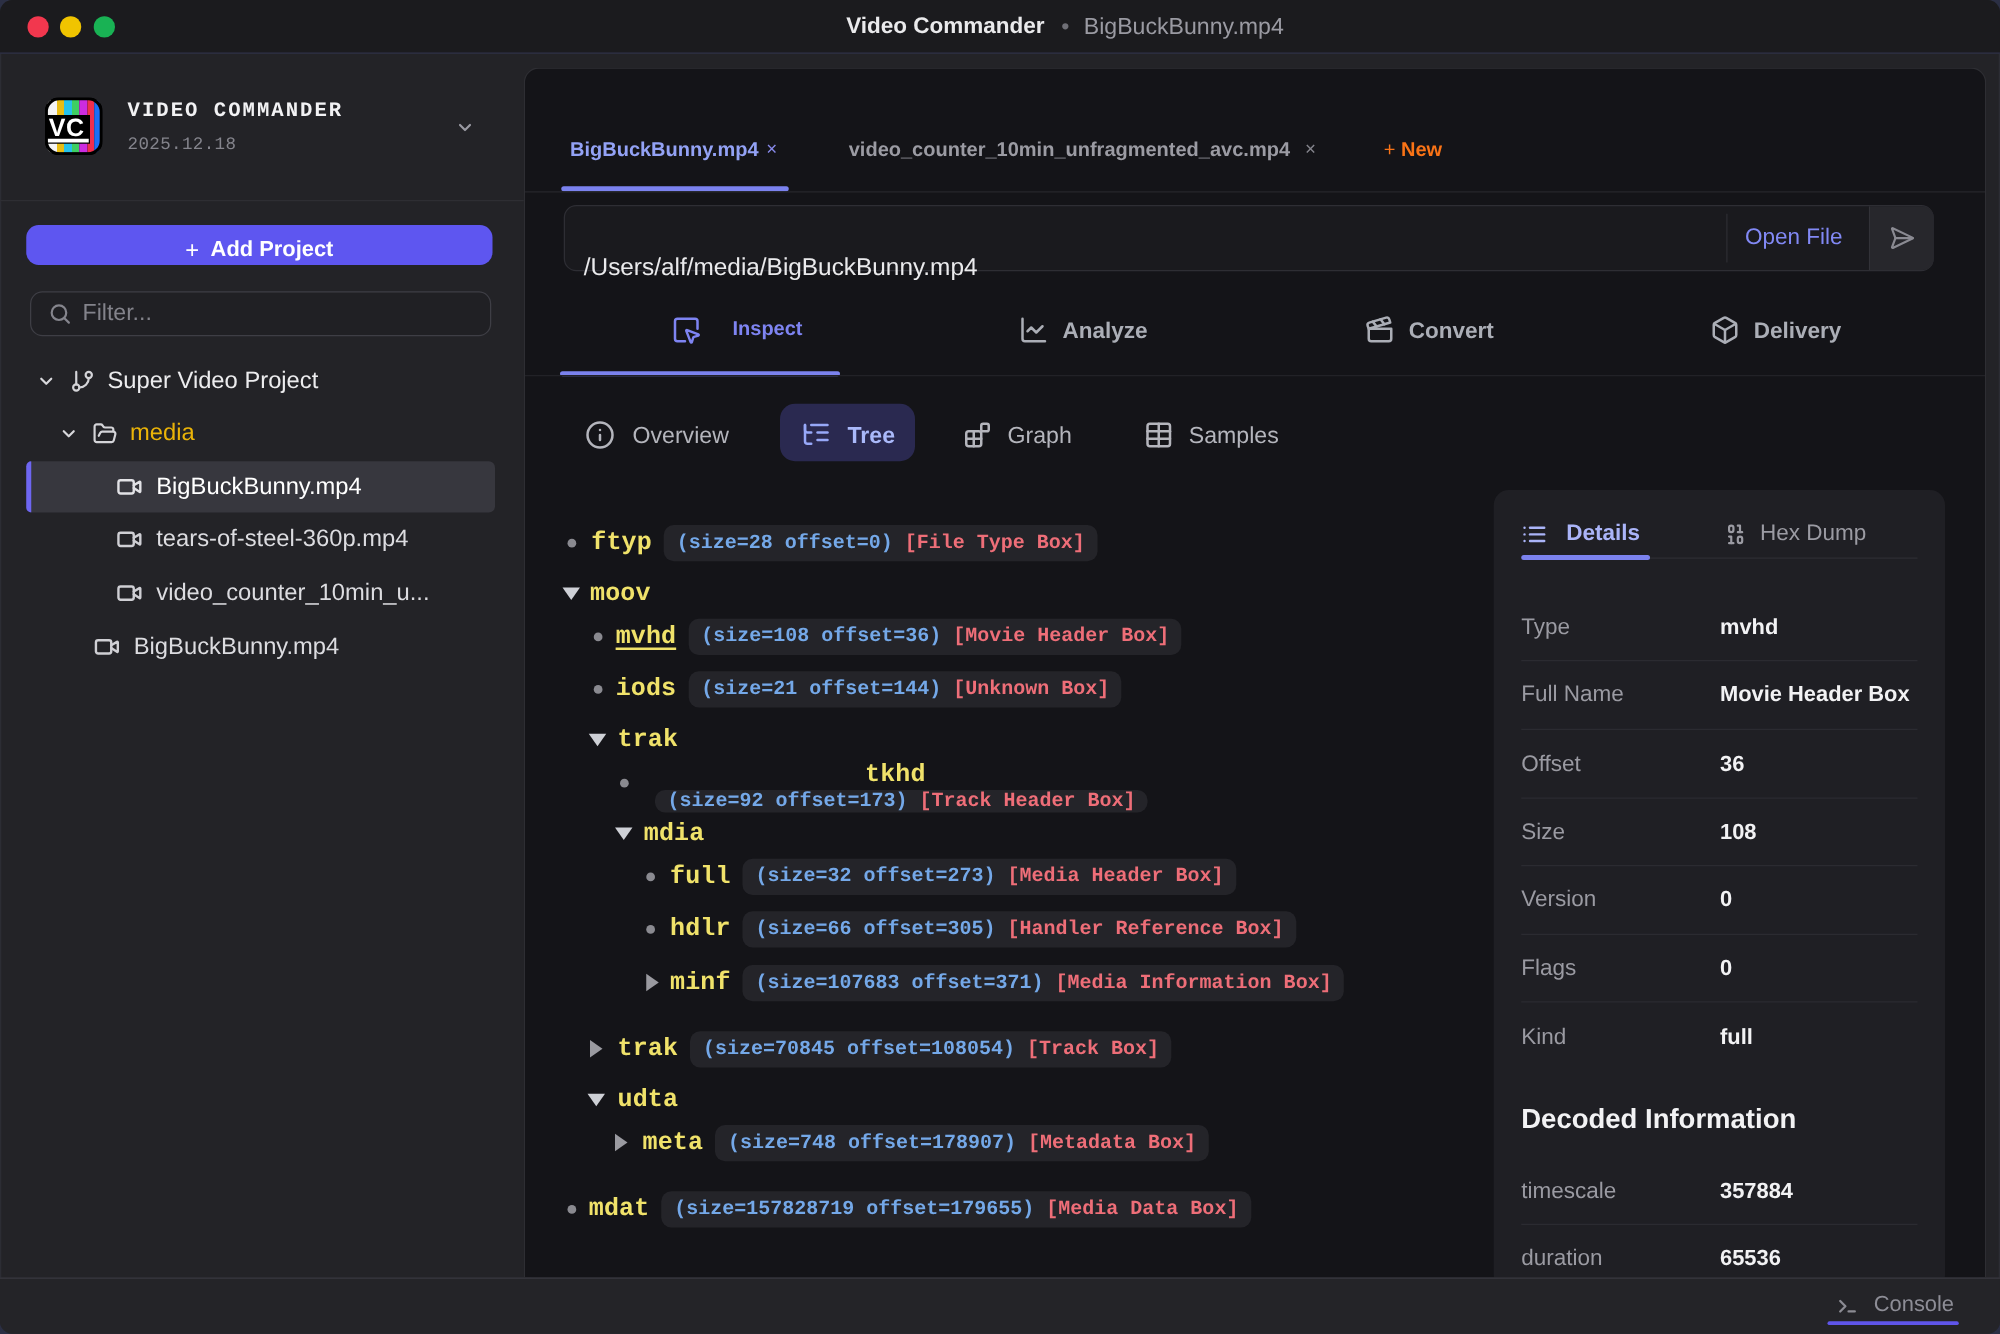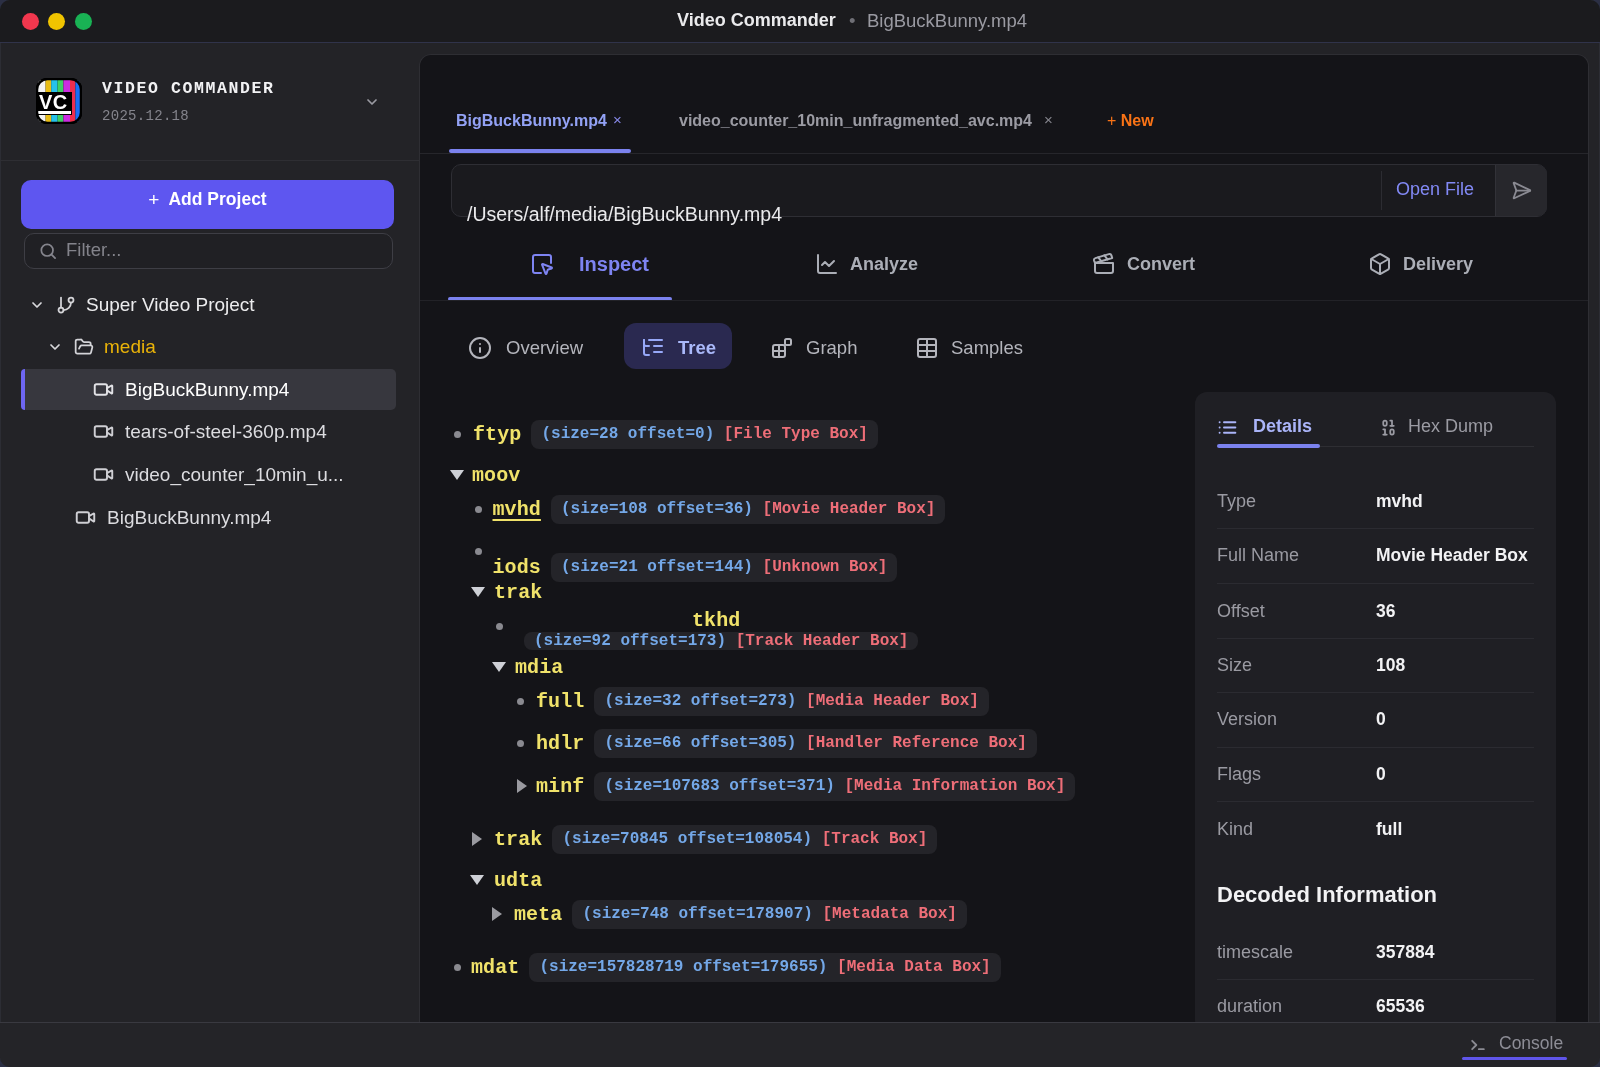--- a/index.html
+++ b/index.html
@@ -7,21 +7,21 @@
   body { font-family:"Liberation Sans", sans-serif; -webkit-font-smoothing:antialiased; }
   .abs { position:absolute; }
   .window { position:absolute; left:0; top:0; width:1600px; height:1067px; background:#232327; border-radius:10px; overflow:hidden; will-change:transform; box-shadow: inset 0 0 0 1px rgba(130,140,170,0.10); }
   
   .titlebar { position:absolute; left:0; top:0; width:1600px; height:43px; background:#1b1b1e; border-bottom:1px solid #30334a; }
   .light { position:absolute; top:13px; width:17px; height:17px; border-radius:50%; }
   .t-title { position:absolute; top:10px; font-size:18px; font-weight:bold; color:#eaeaec; }
   .t-doc { position:absolute; top:10px; font-size:18.5px; color:#9a9aa2; }
   
   .sb-sep { position:absolute; left:0; top:160px; width:419px; height:1px; background:#2e2e33; }
-  .addbtn { position:absolute; left:21px; top:180px; width:373px; height:49px; background:#5e56f0; border-radius:10px; color:#fff; font-size:17.5px; font-weight:bold; text-align:center; line-height:38px; }
+  .addbtn { position:absolute; left:21px; top:180px; width:373px; height:32px; background:#5e56f0; border-radius:10px; color:#fff; font-size:17.5px; font-weight:bold; text-align:center; line-height:38px; }
   .filter { position:absolute; left:24px; top:233px; width:369px; height:36px; border:1.5px solid #3e3e45; border-radius:10px; background:#202024; }
   .srow { position:absolute; height:41px; display:flex; align-items:center; font-size:19px; color:#dcdce0; }
   
   .main { position:absolute; left:419px; top:54px; width:1170px; height:968px; background:#141418; border:1px solid #2e2e33; border-radius:12px 12px 0 0; border-bottom:none; overflow:hidden; }
   
   .dtab { position:absolute; font-size:16px; font-weight:bold; }
   
   .trow { position:absolute; height:34px; display:flex; align-items:center; font-family:"Liberation Mono", monospace; }
   .tname { font-size:20px; font-weight:bold; color:#f0e26a; letter-spacing:0.1px; }
   .pill { margin-left:10px; height:29px; display:flex; align-items:center; background:#242429; border-radius:8px; padding:0 10px; font-size:16px; font-weight:bold; white-space:pre; }
@@ -168,21 +168,21 @@
       <div class="abs" style="left:944px; top:14px; font-size:18px; font-weight:500; color:#8289f5;">Open File</div>
       <div class="abs" style="left:1043px; top:0; width:52px; height:51px; background:#27272c; border-left:1px solid #323238; border-radius:0 9px 9px 0;">
         <svg class="abs" style="left:15px; top:15px;" width="21" height="21" viewBox="0 0 24 24" fill="none" stroke="#8a8a92" stroke-width="2" stroke-linecap="round" stroke-linejoin="round">
             <path d="M3.7 3a.5.5 0 0 0-.68.63l2.84 7.63a2 2 0 0 1 0 1.4L3.02 20.3a.5.5 0 0 0 .68.63l18-8.5a.5.5 0 0 0 0-.9z"></path>
             <path d="M6 12h16"></path>
           </svg>
       </div>
     </div>
 
     <div id="nav" class="abs" style="left:31px; top:181px; width:1108px; height:56px; display:flex;">
-      <div style="flex:1; display:flex; align-items:center; justify-content:center; gap:25px; color:#7e84f2; font-size:20px; font-weight:bold;">
+      <div style="flex:1; display:flex; align-items:center; justify-content:center; gap:25px; color:#7e84f2; font-size:16px; font-weight:bold;">
         <svg width="24" height="24" viewBox="0 0 24 24" fill="none" stroke="#7e84f2" stroke-width="2" stroke-linecap="round" stroke-linejoin="round">
             <path d="M12.03 12.68a.5.5 0 0 1 .65-.65l9 3.5a.5.5 0 0 1-.03.94l-3.44 1.07a1 1 0 0 0-.66.66l-1.07 3.44a.5.5 0 0 1-.94.03z"></path>
             <path d="M21 11V5a2 2 0 0 0-2-2H5a2 2 0 0 0-2 2v14a2 2 0 0 0 2 2h6"></path>
           </svg>
         <span>Inspect</span>
       </div>
       <div style="flex:1; display:flex; align-items:center; justify-content:center; gap:11px; color:#abaeb6; font-size:18px; font-weight:bold;">
         <svg width="24" height="24" viewBox="0 0 24 24" fill="none" stroke="#abaeb6" stroke-width="2" stroke-linecap="round" stroke-linejoin="round">
             <path d="M3 3v16a2 2 0 0 0 2 2h16"></path>
             <path d="m19 9-5 5-4-4-3 3"></path>
@@ -254,21 +254,21 @@
           <span class="tname">moov</span>
         </div>
 
       <span class="bullet abs" style="left:54.5px; top:450.5px;"></span>
       <div class="trow" style="left:72.5px; top:437px;">
           <span class="tname" style="text-decoration:underline; text-underline-offset:4px;">mvhd</span>
           <span class="pill"><span class="psize">(size=108 offset=36) </span><span class="pbox">[Movie Header Box]</span></span>
         </div>
 
       <span class="bullet abs" style="left:54.5px; top:492.5px;"></span>
-      <div class="trow" style="left:72.5px; top:495px;">
+      <div class="trow" style="left:72.5px; top:479px;">
           <span class="tname">iods</span>
           <span class="pill"><span class="psize">(size=21 offset=144) </span><span class="pbox">[Unknown Box]</span></span>
         </div>
 
       <span class="tri-d abs" style="left:50.5px; top:532px;"></span>
       <div class="trow" style="left:74px; top:520px;">
           <span class="tname">trak</span>
         </div>
 
       <span class="bullet abs" style="left:75.5px; top:567.5px;"></span>

